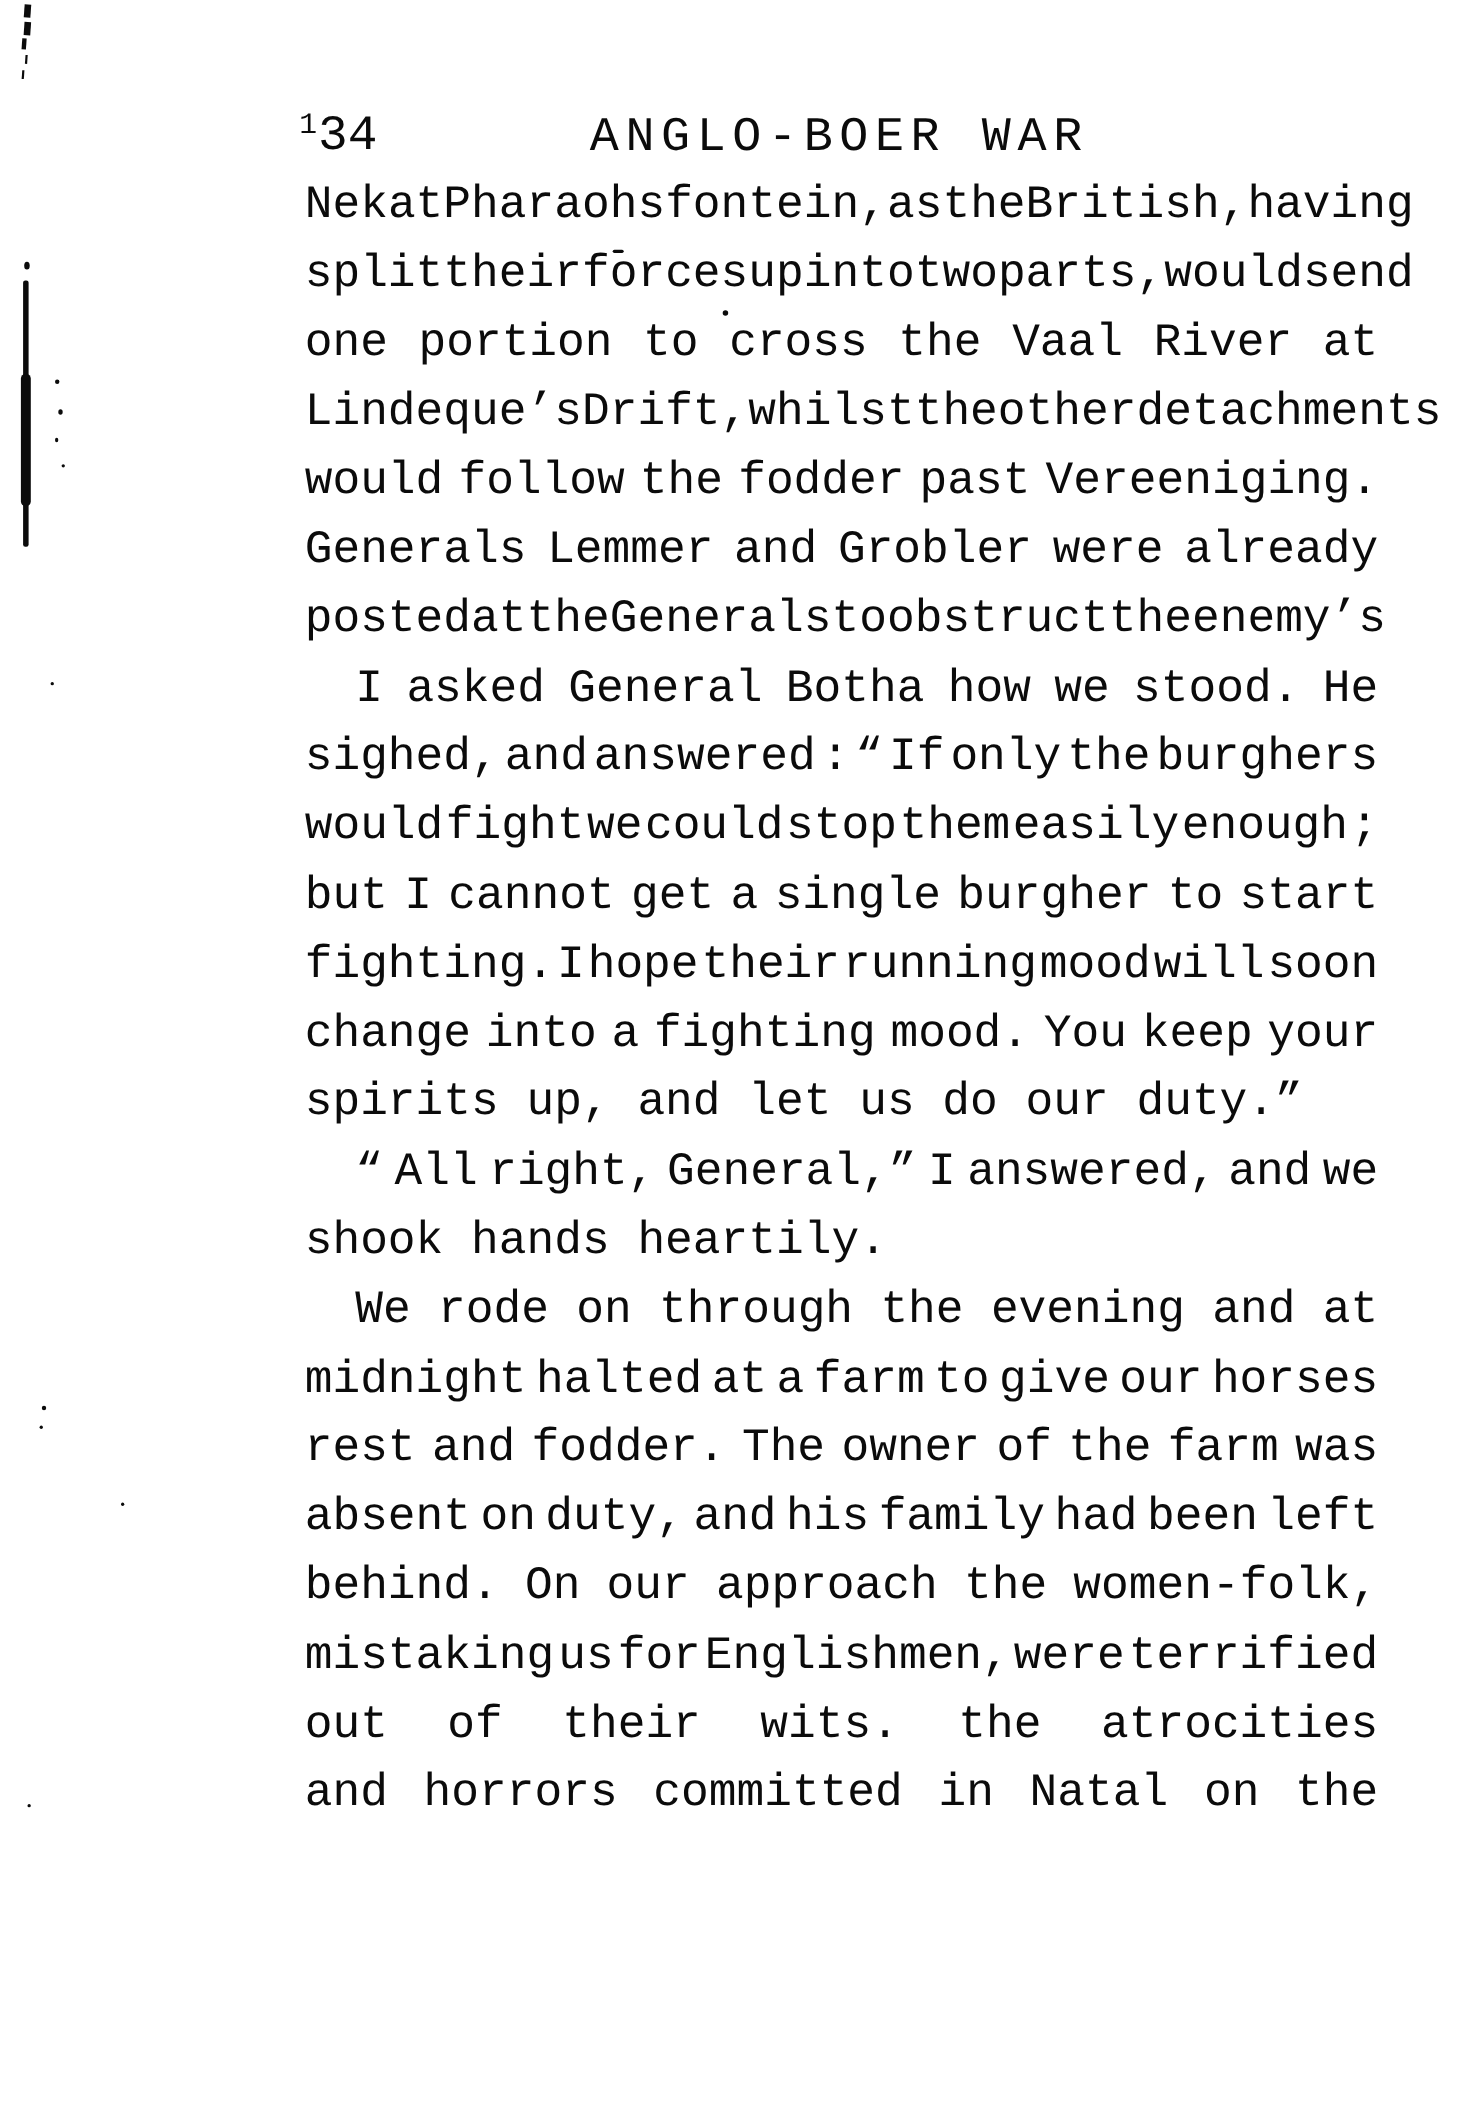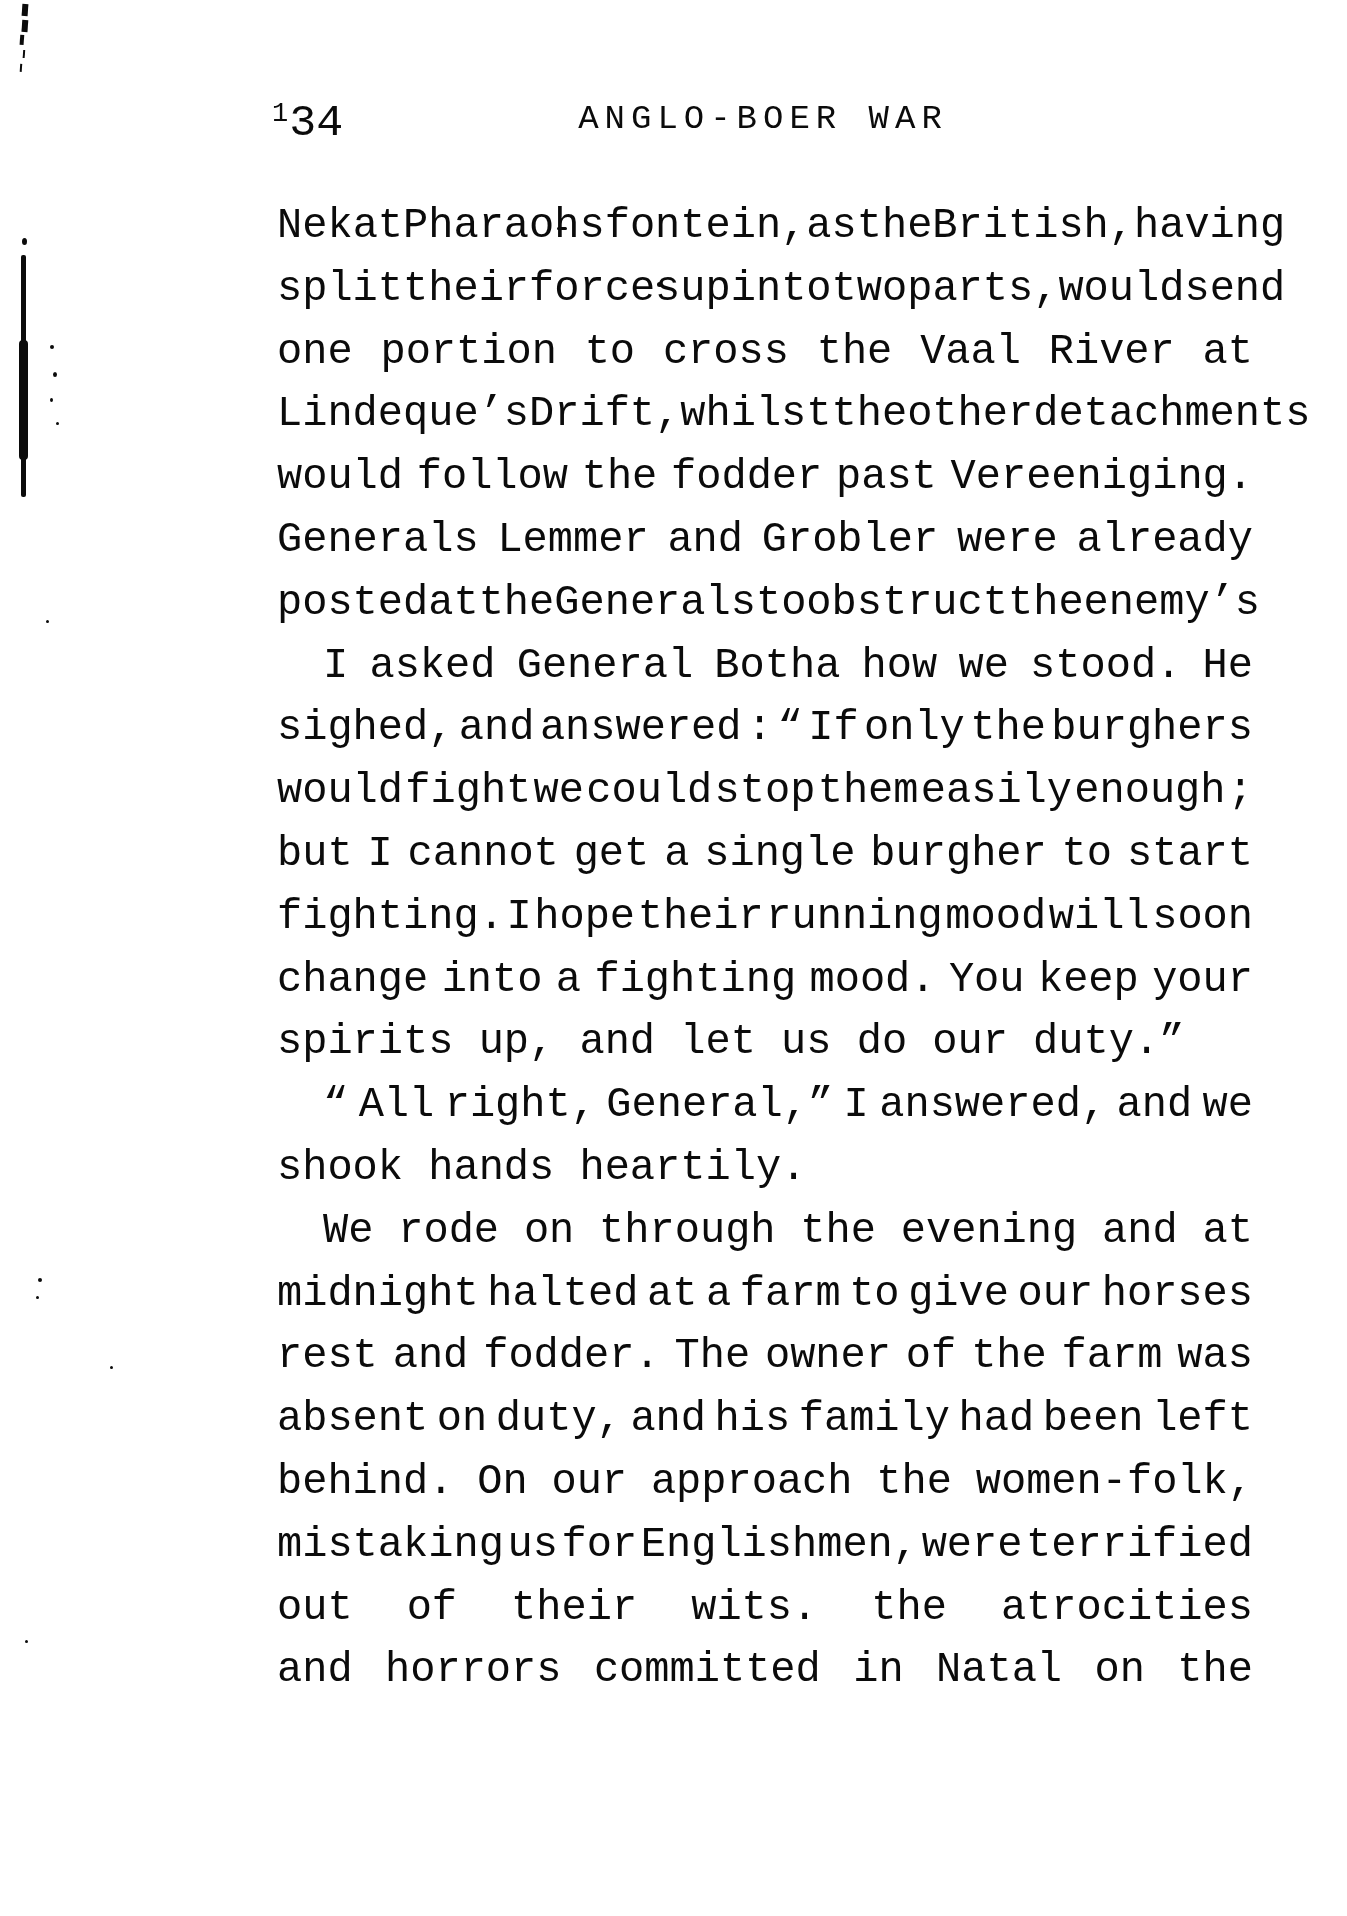--- a/index.html
+++ b/index.html
@@ -30,32 +30,31 @@
     letter-spacing: 1px;
   }
   .page-number .main {
     font-size: 45px;
   }
   .page-title {
     position: absolute;
     left: 763px;
     top: 100px;
     transform: translateX(-50%);
-    font-size: 34px;
+    font-size: 44px;
     letter-spacing: 6px;
     white-space: nowrap;
   }
 
   
   .text-block {
     position: absolute;
     left: 277px;
     top: 155px;
     width: 976px;
-    margin-top: 40px;
   }
   .line {
     height: 62.8px;
     font-size: 42px;
     line-height: 62.8px;
     white-space: nowrap;
   }
   .line.just {
     display: flex;
     justify-content: space-between;

